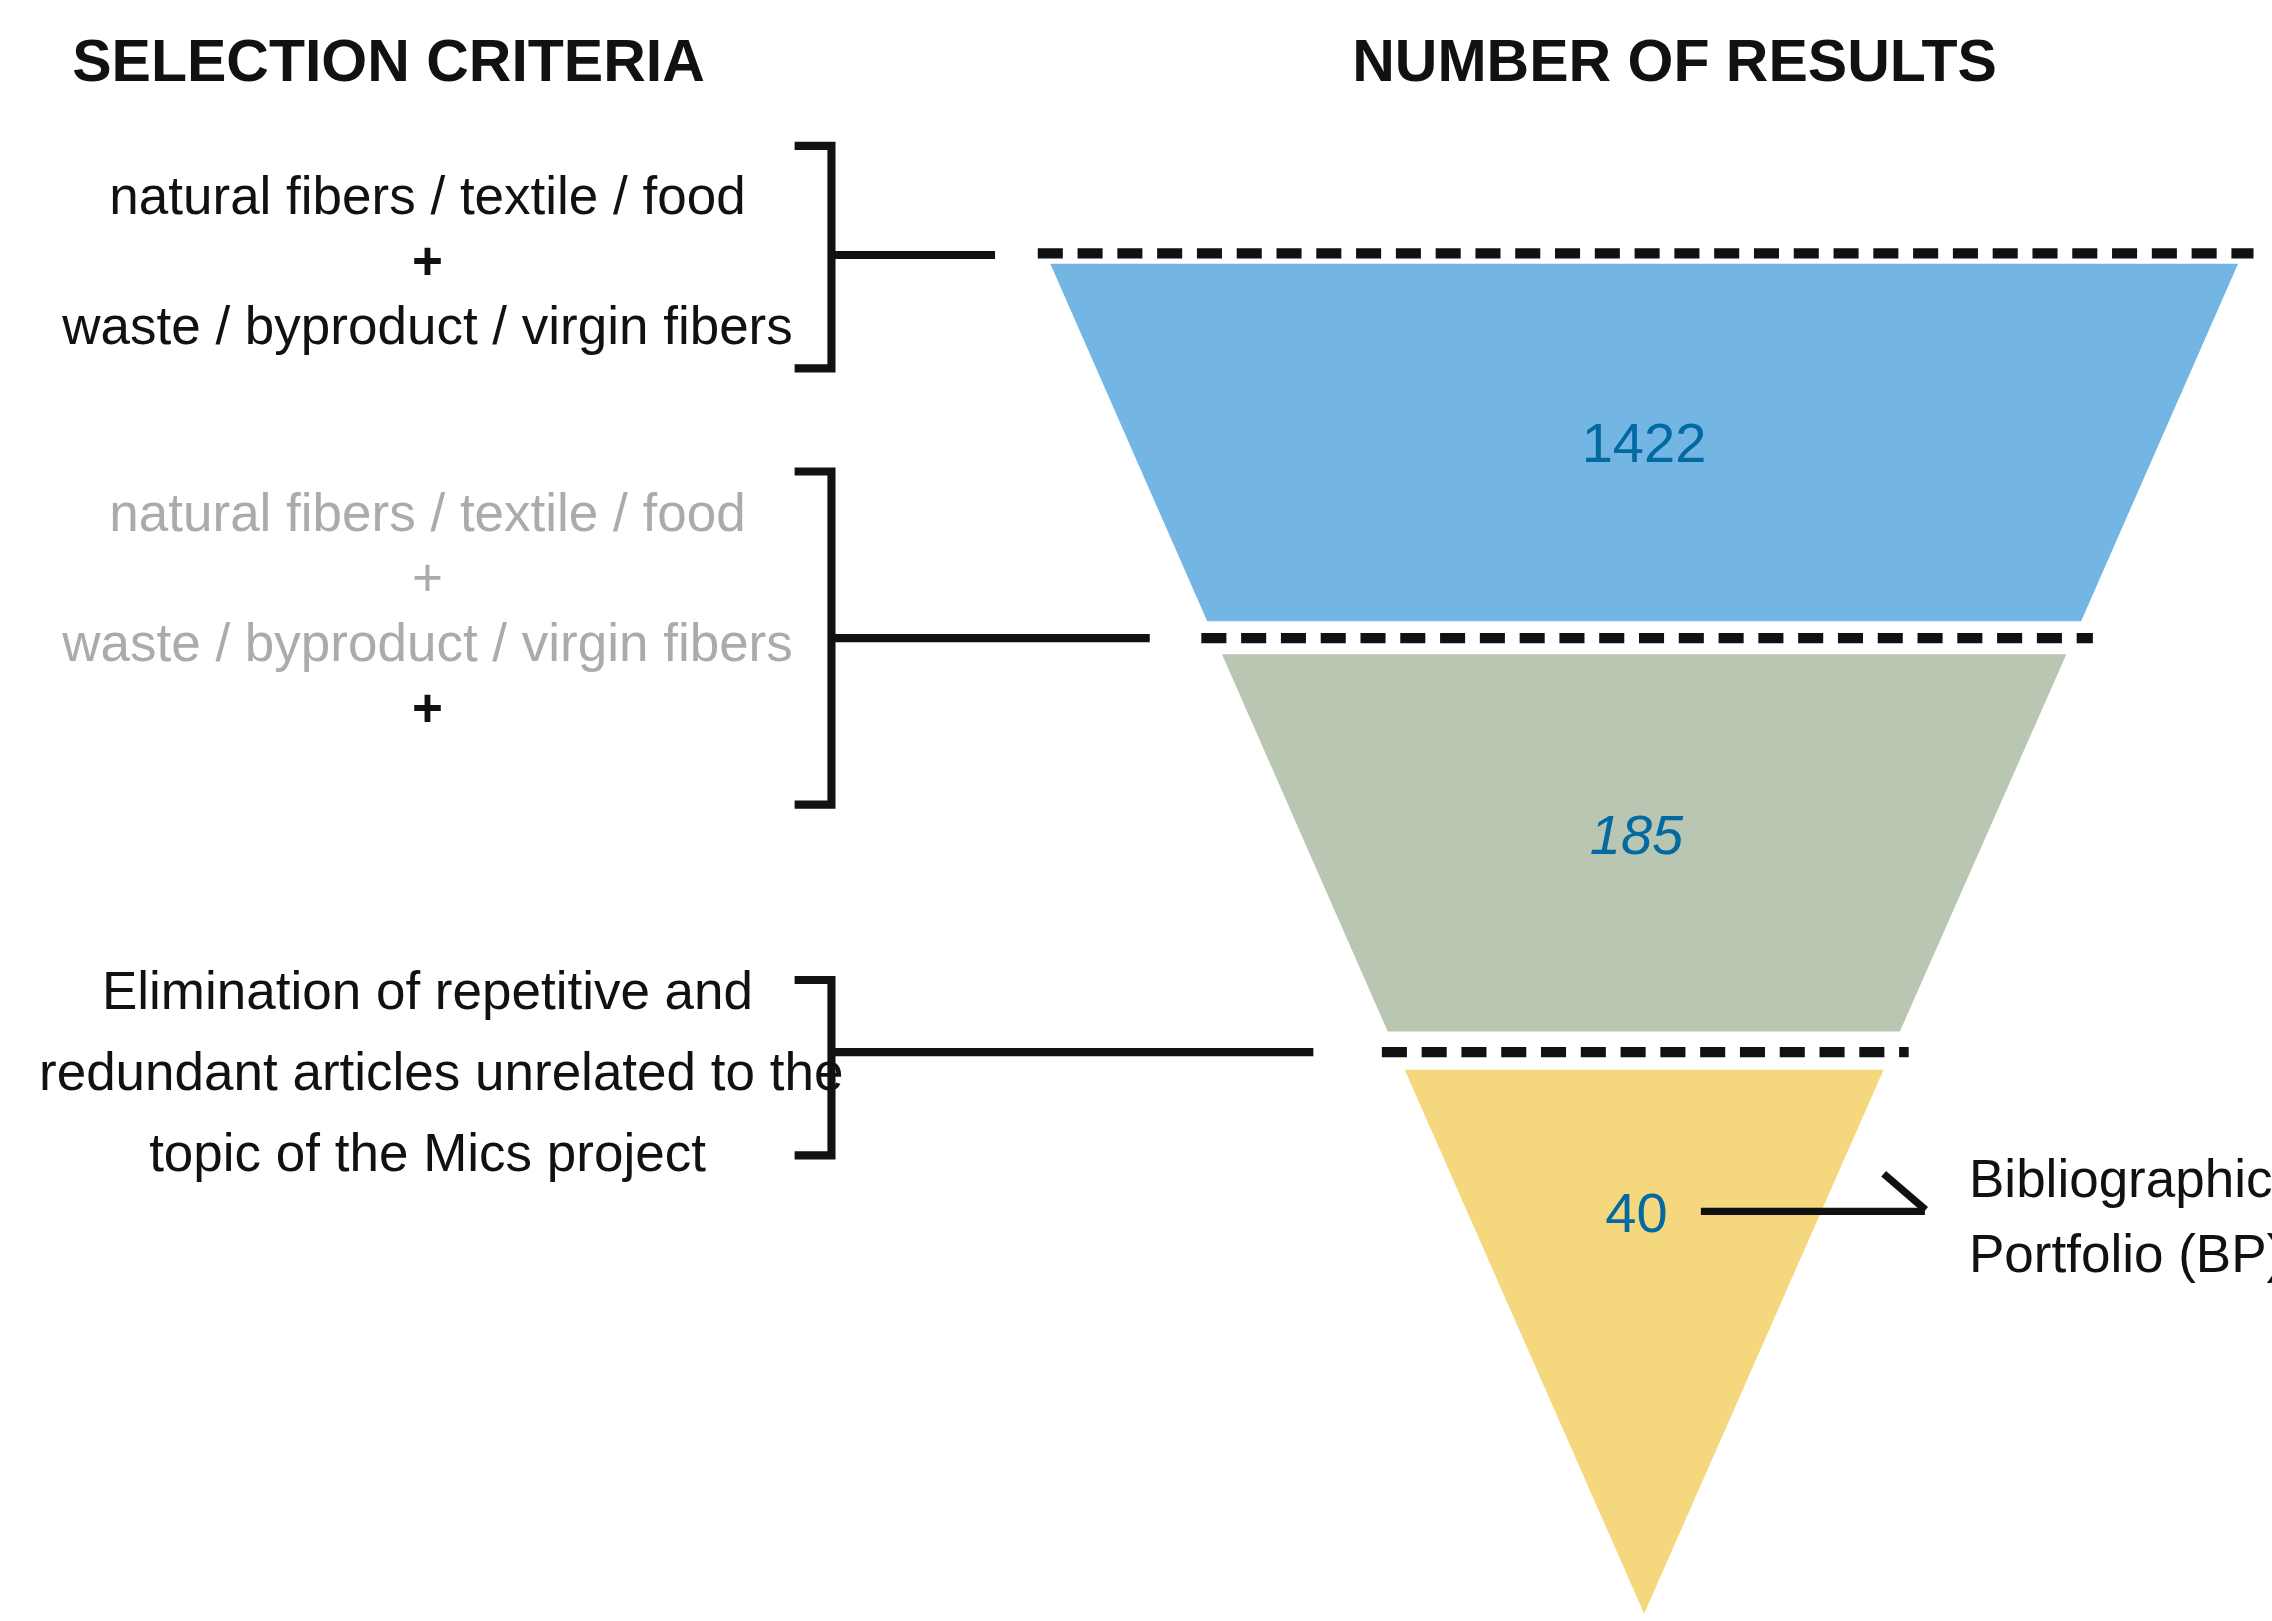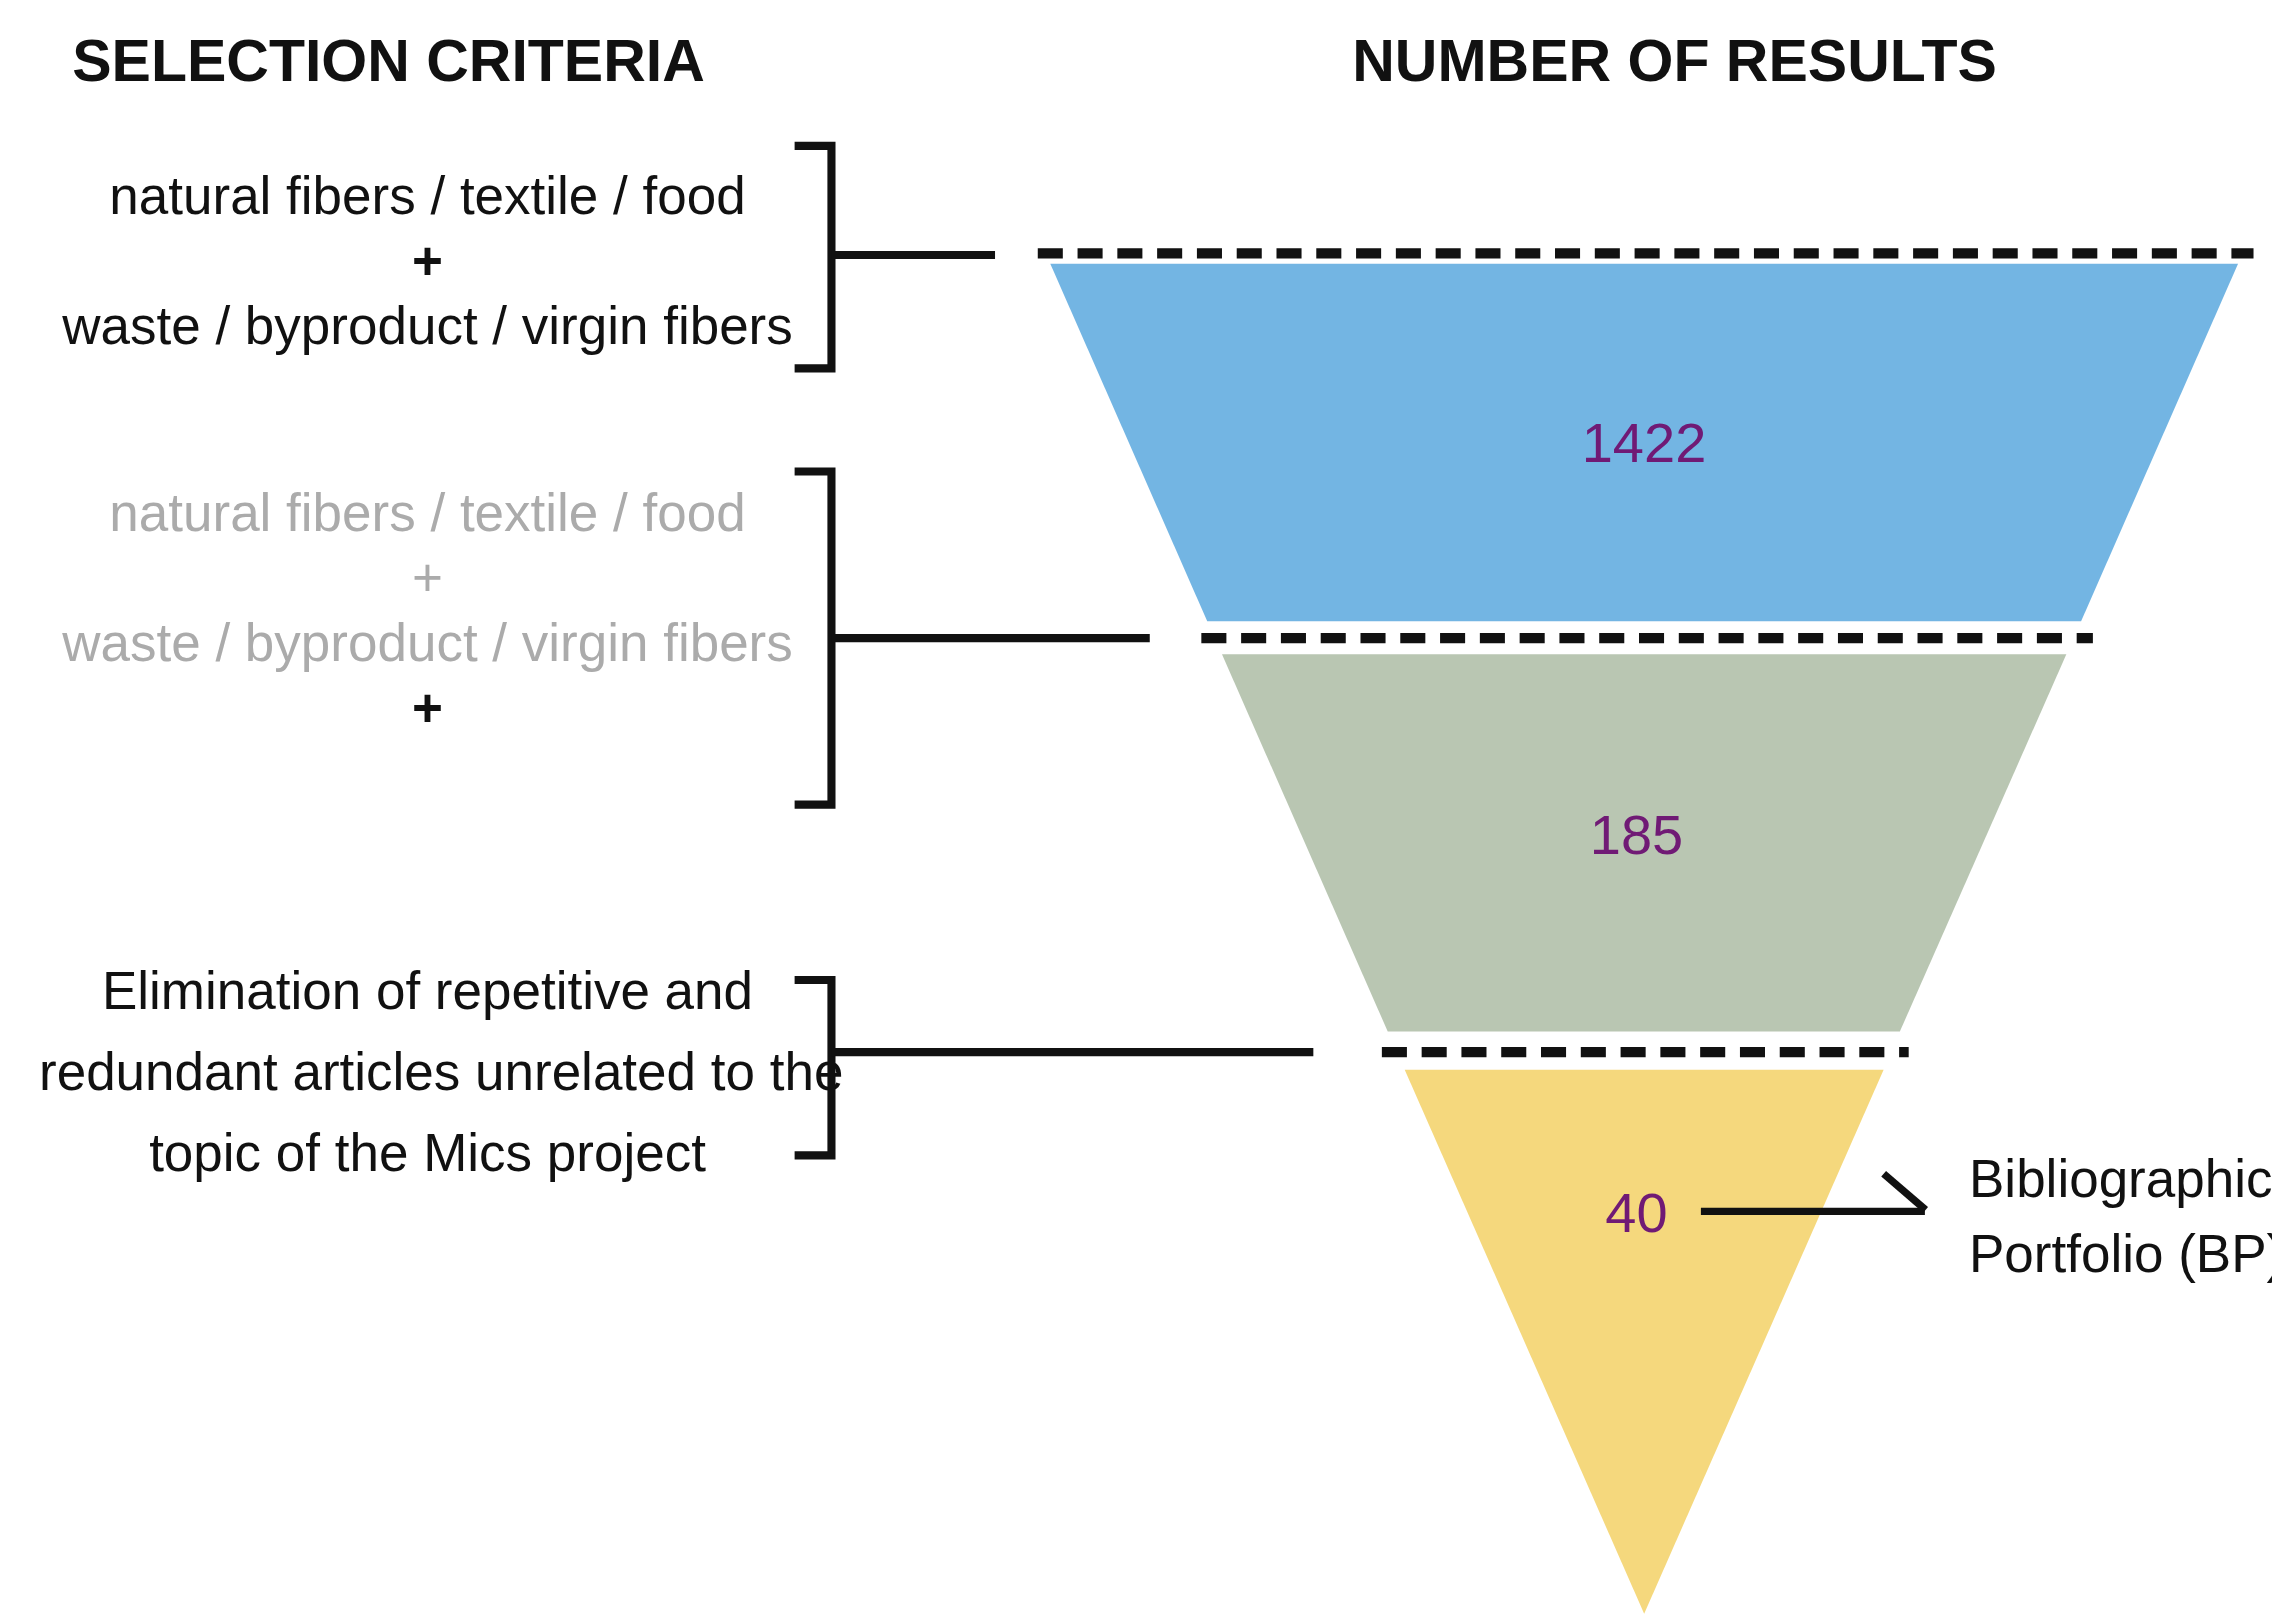--- a/index.html
+++ b/index.html
@@ -22,24 +22,24 @@
   .b3 { top:950px; }
   .b3 .line { line-height:81px; }
   .plus { font-weight:bold; }
   .gray { color:#ABABAB; }
   .gray.plus { font-weight:normal; }
 
   .overlay { position:absolute; left:0; top:0; width:2273px; height:1621px; }
 
   .stage-label {
     position:absolute; text-align:center; font-size:56px; line-height:59px;
-    color:#701a75; white-space:nowrap;
+    color:#0369a1; white-space:nowrap;
   }
   .v1 { left:1050px; width:1188px; top:413px;  }
-  .v2 { left:1050px; width:1173px; top:805px; }
+  .v2 { left:1050px; width:1173px; top:805px;font-style:italic; }
   .v3 { left:1047px; width:1179px; top:1183px; }
 
   .bp-label {
     position:absolute; left:1969px; top:1141px; font-size:53px; line-height:75px;
     text-align:left; white-space:nowrap; color:#111111;
   }
 </style>
 </head>
 <body>
 

